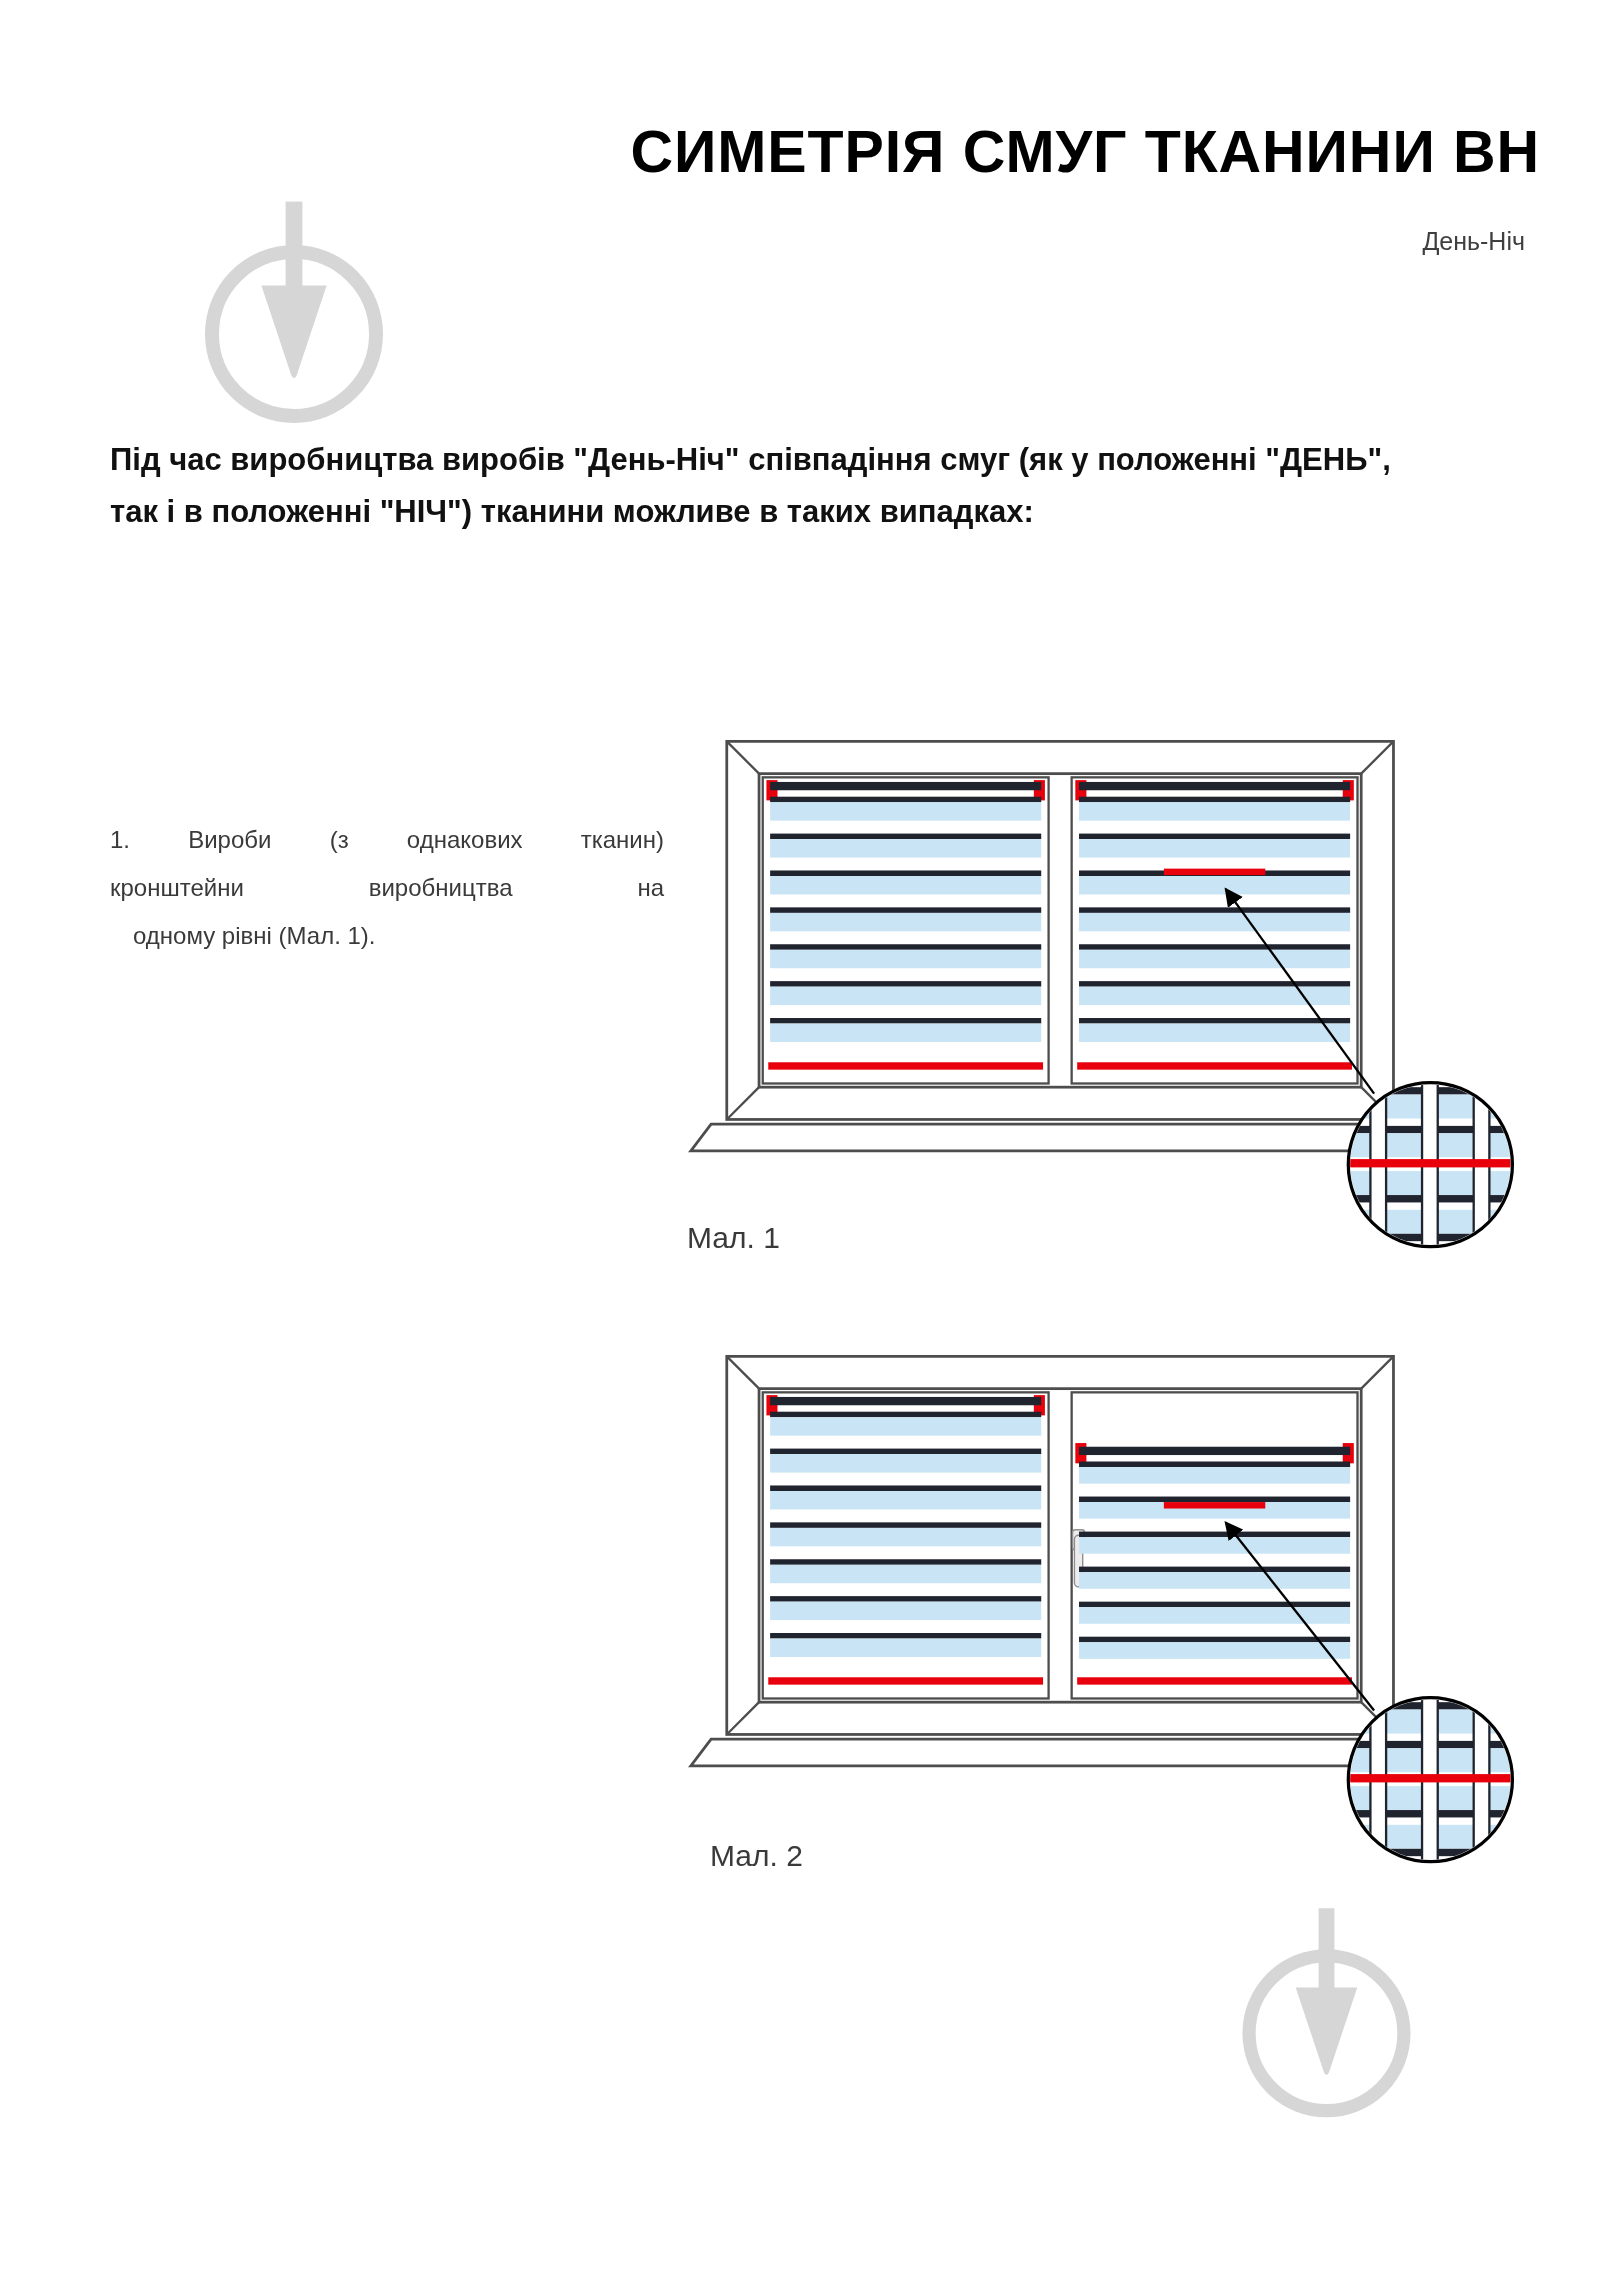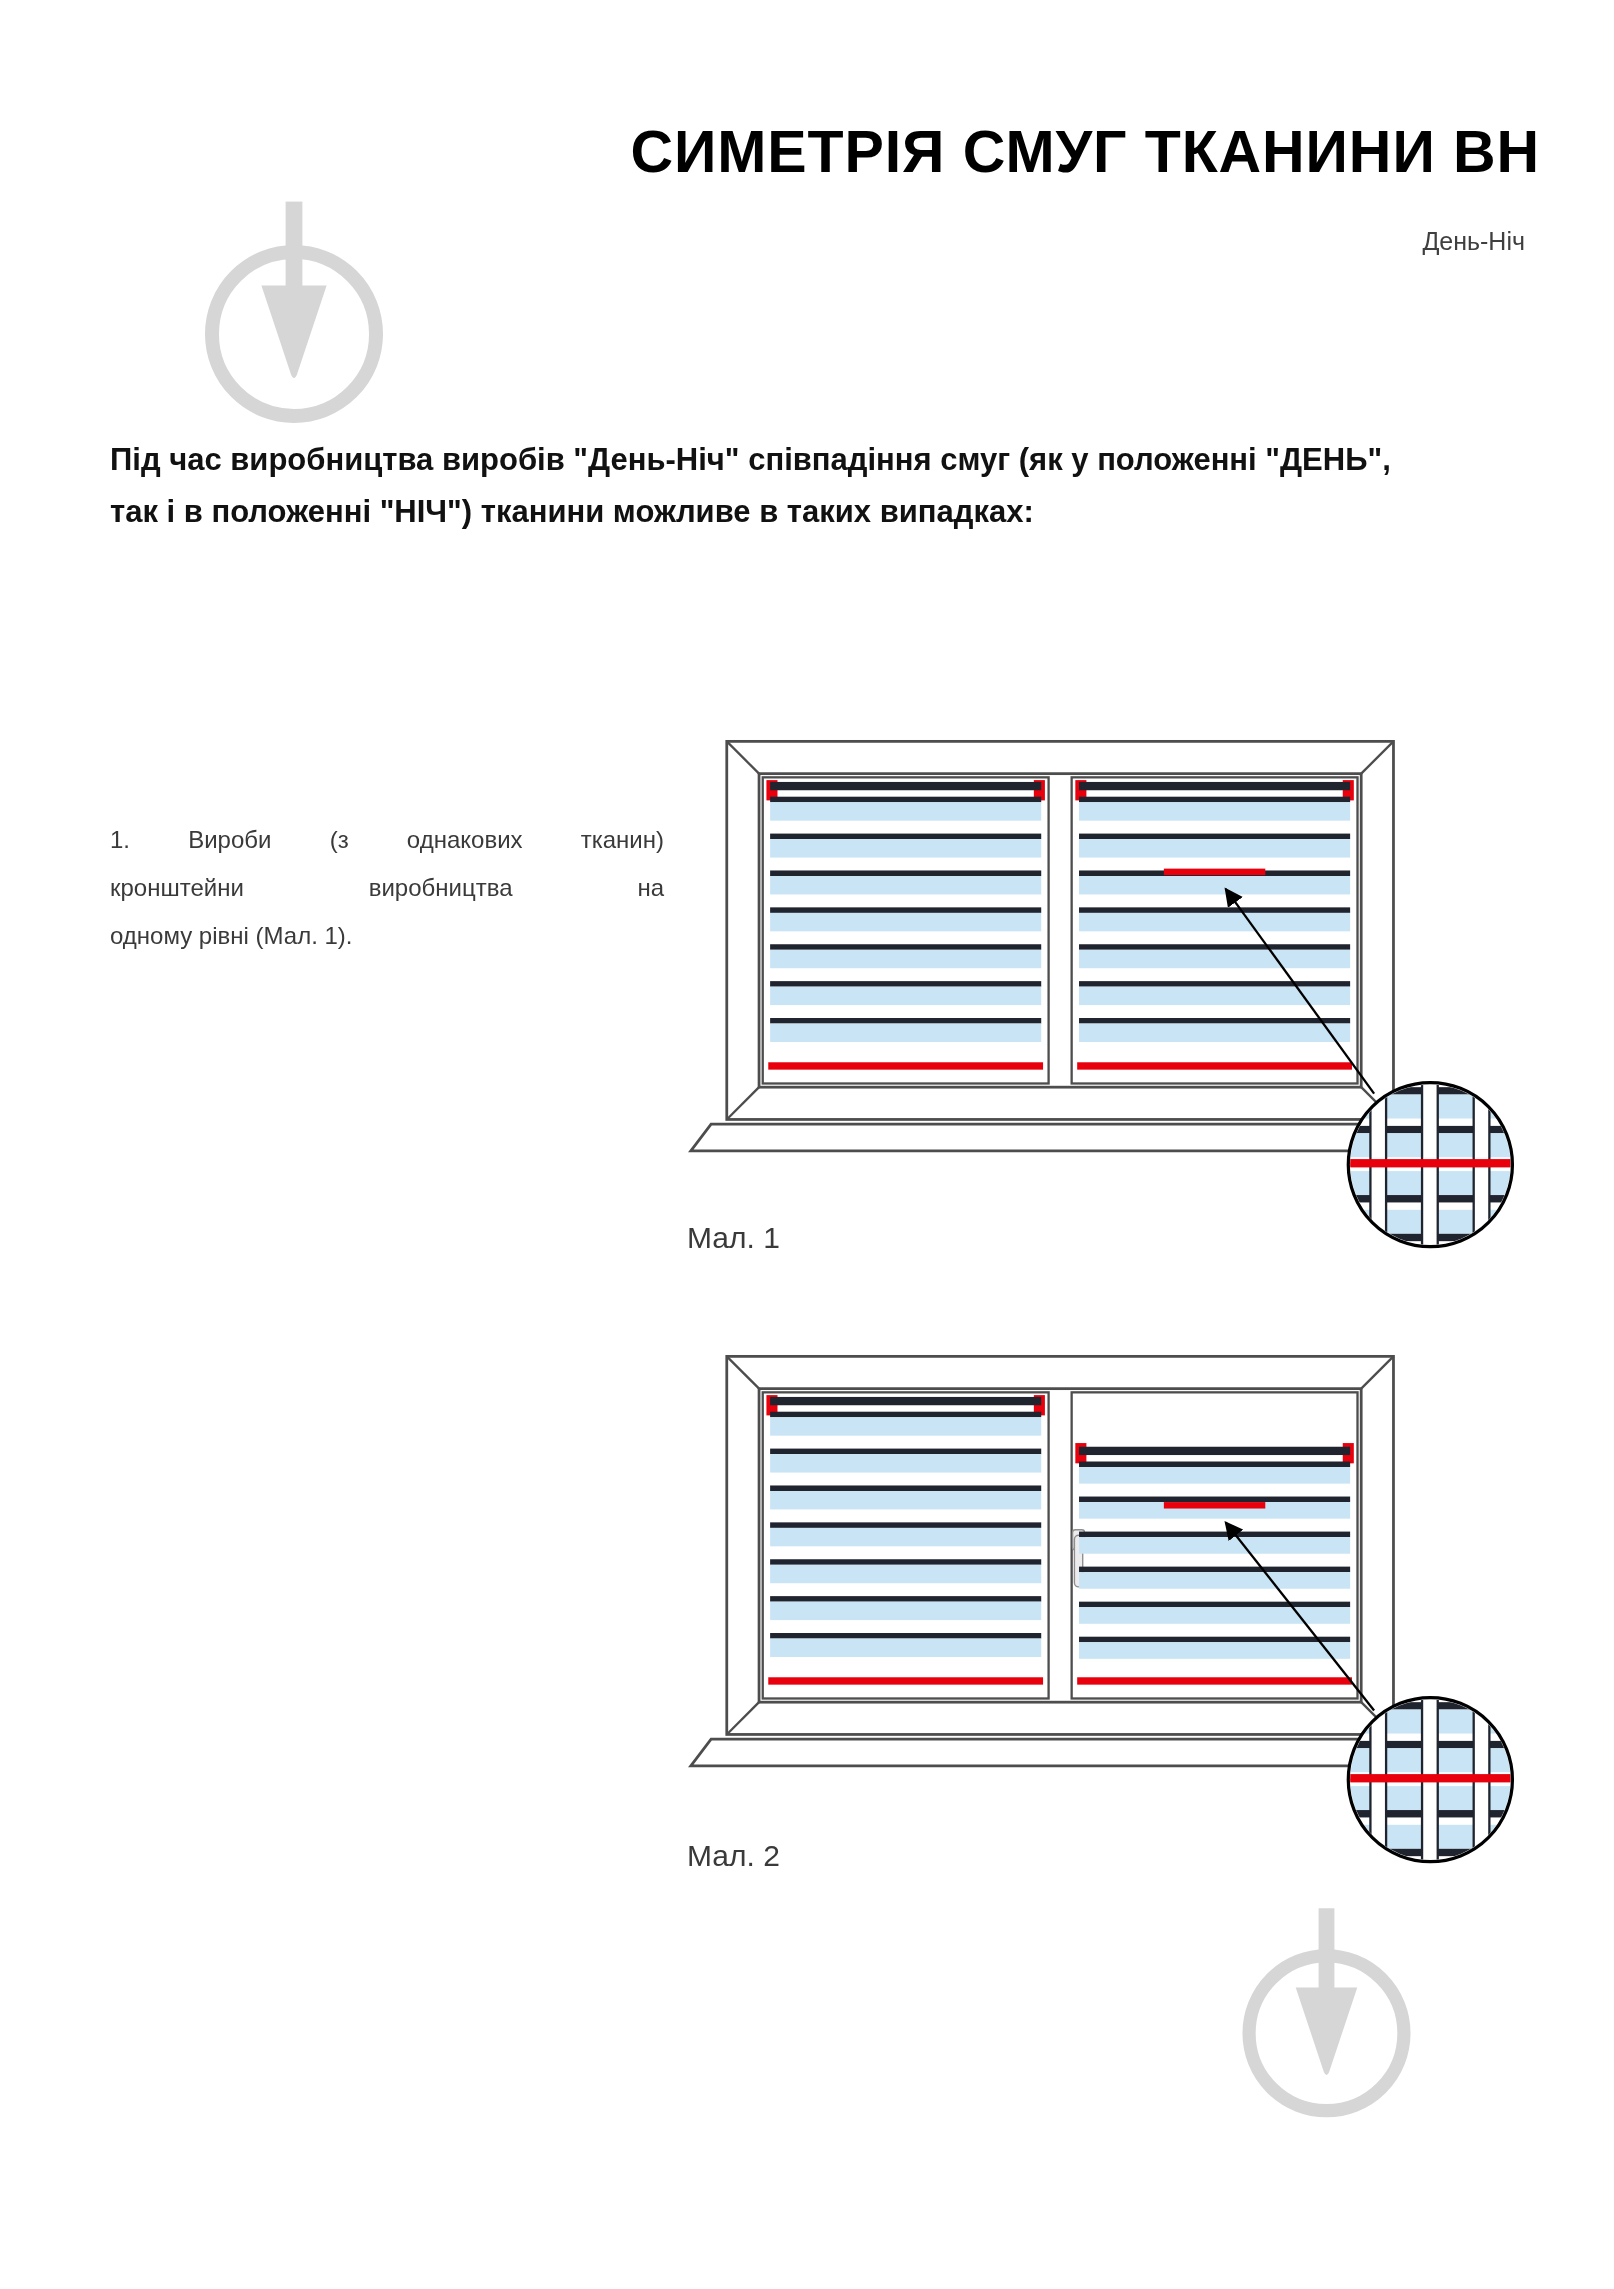--- a/index.html
+++ b/index.html
@@ -29,27 +29,27 @@
     line-height:52px;white-space:nowrap;
   }
   .case-text{
     left:110px;width:554px;
     font-size:24px;color:#3a3a3a;
     line-height:48px;
   }
   .case-1{top:816px;}
   .case-2{top:1440px;}
   .case-line{text-align:justify;text-align-last:justify;}
-  .case-line:last-child{text-align-last:left;}
+  .case-line:last-child{text-align-last:left;margin-left:23px;}
 
   .fig-caption{
     font-size:30px;color:#3a3a3a;z-index:3;margin-top:36px;
   }
   .cap-1{top:1185px;left:687px;}
-  .cap-2{top:1803px;left:687px;}
+  .cap-2{top:1803px;left:710px;}
 
   .footer-note{
     top:2008px;left:110px;
     font-size:31px;font-weight:700;color:#111;white-space:nowrap;
   }
 
   .figure-svg{width:840px;height:521px;z-index:2;}
   .fig-1{top:734px;left:683px;}
   .fig-2{top:1349px;left:683px;}
 

